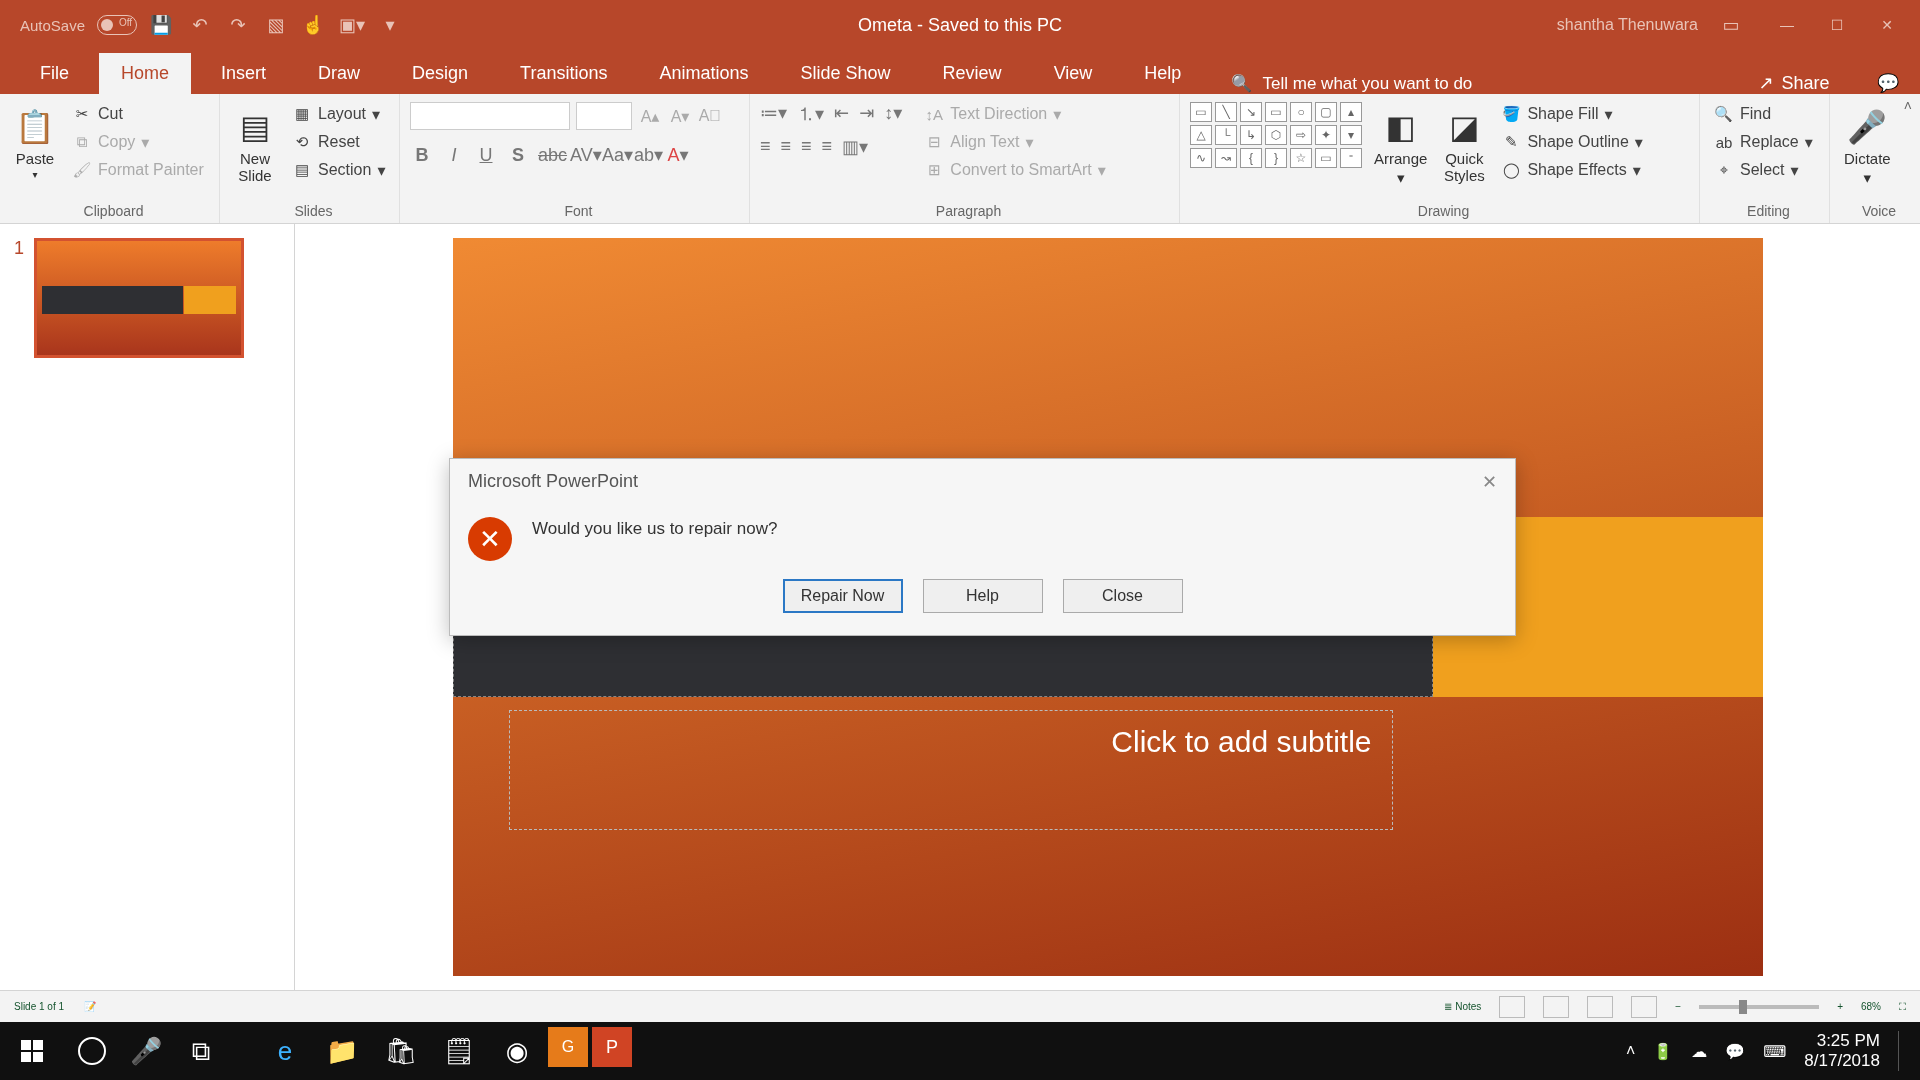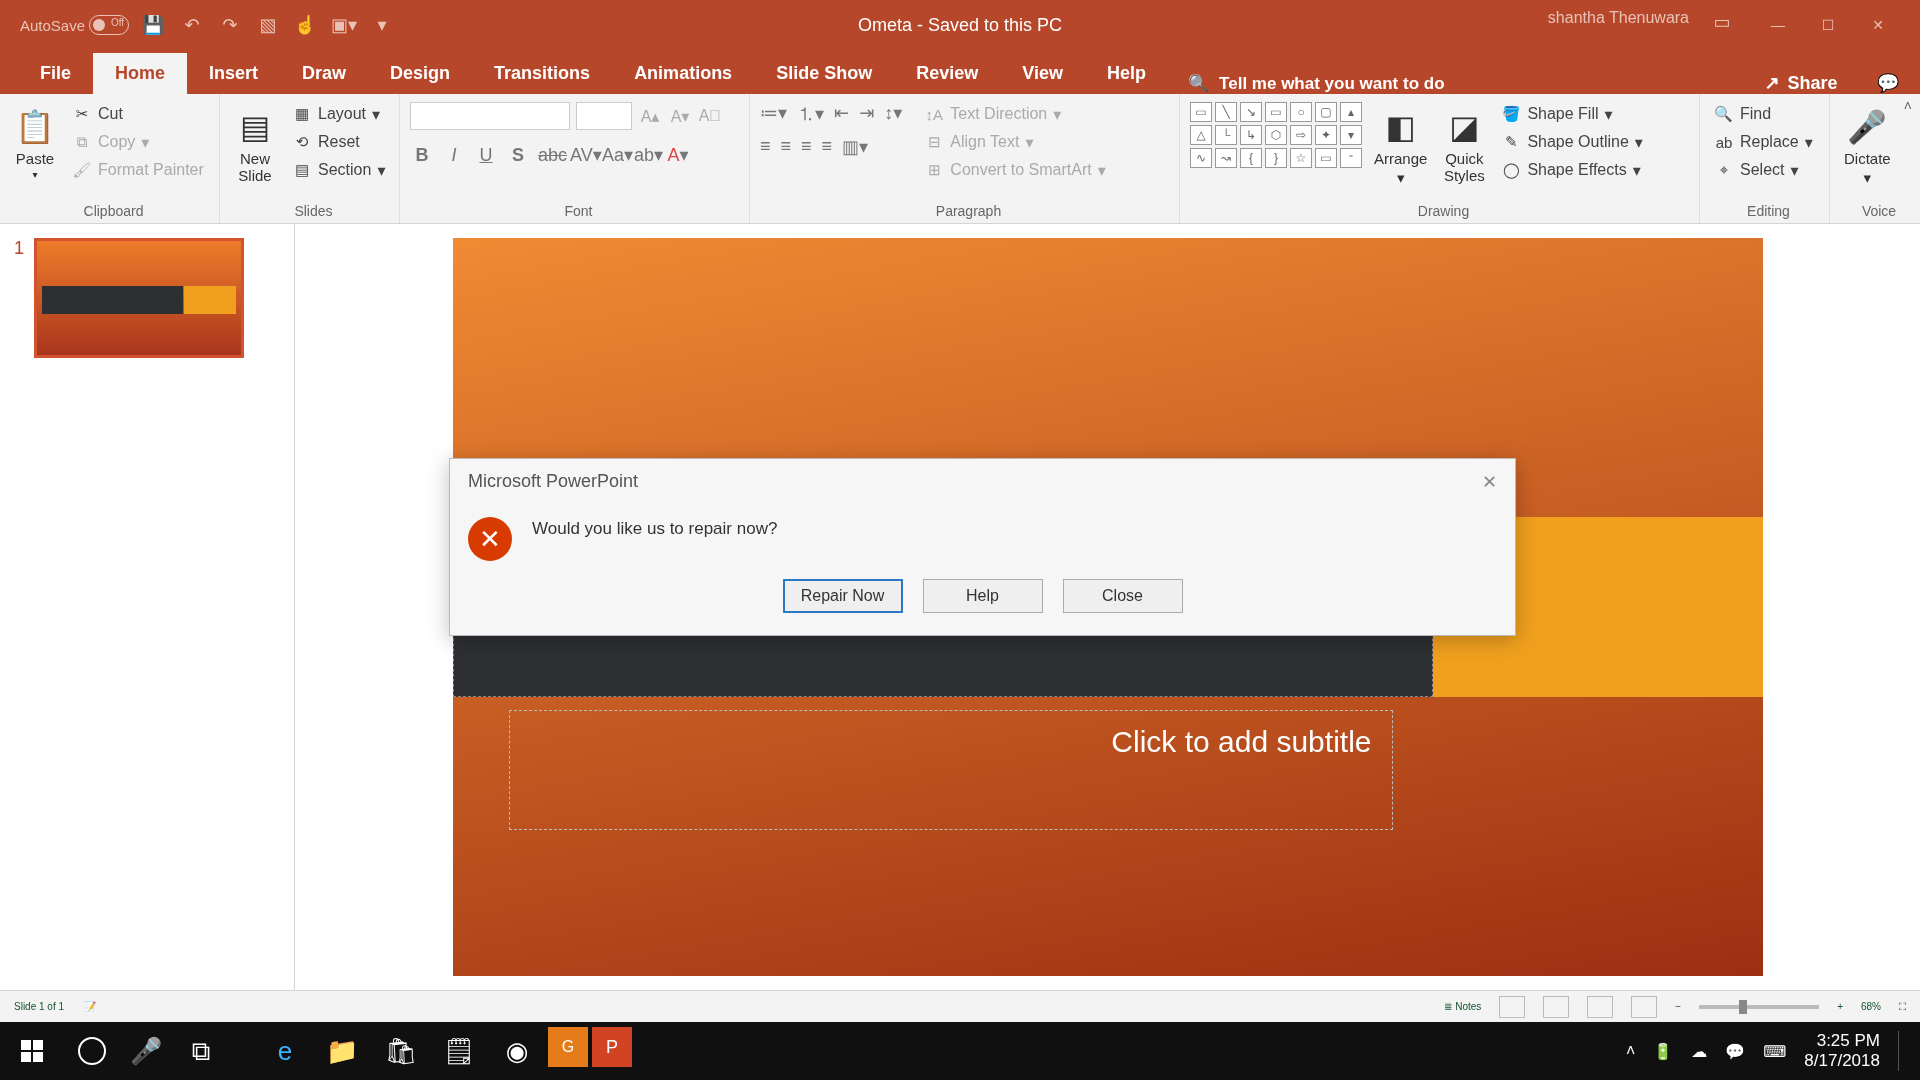--- a/index.html
+++ b/index.html
@@ -1,32 +1,32 @@
 <!DOCTYPE html>
 <html><head>
 <meta charset="utf-8">
 <style>
 * { margin: 0; padding: 0; box-sizing: border-box; font-family: "Segoe UI", sans-serif; -webkit-font-smoothing: antialiased; }
 body { width: 1920px; height: 1080px; overflow: hidden; background: #fff; position: relative; }
 
 
 .title-bar { height: 50px; background: #b7472a; display: flex; align-items: center; color: #fff; font-size: 16px; position: relative; }
 .qa-left { display: flex; align-items: center; gap: 12px; padding-left: 20px; }
-.autosave { display: flex; align-items: center; gap: 4px; font-size: 15px; color: #e9c3b7; }
+.autosave { display: flex; align-items: center; gap: 12px; font-size: 15px; color: #e9c3b7; }
 .autosave-toggle { width: 40px; height: 20px; border: 1px solid #e9c3b7; border-radius: 10px; position: relative; }
 .autosave-toggle::before { content: ""; position: absolute; width: 12px; height: 12px; background: #e9c3b7; border-radius: 50%; top: 3px; left: 3px; }
 .autosave-off { position: absolute; right: 4px; top: 1px; font-size: 10px; color: #e9c3b7; }
 .qa-btn { width: 26px; height: 26px; display: flex; align-items: center; justify-content: center; color: #e9c3b7; font-size: 18px; }
 .title-center { position: absolute; left: 50%; transform: translateX(-50%); font-size: 18px; color: #fff; }
-.title-right { margin-left: auto; display: flex; align-items: flex-start; gap: 20px; padding-right: 19px; color: #e9c3b7; }
+.title-right { margin-left: auto; display: flex; align-items: center; gap: 20px; padding-right: 10px; color: #e9c3b7; }
 .win-controls { display: flex; gap: 4px; }
 .win-ctrl { width: 46px; height: 32px; display: flex; align-items: center; justify-content: center; color: #e9c3b7; font-size: 14px; }
 
 
-.ribbon-tabs { height: 44px; background: #b7472a; display: flex; align-items: flex-end; padding-left: 18px; gap: 0; font-weight: bold; }
+.ribbon-tabs { height: 44px; background: #b7472a; display: flex; align-items: flex-end; padding-left: 18px; gap: 8px; }
 .ribbon-tab { padding: 10px 22px; color: #fff; font-size: 18px; cursor: pointer; }
 .ribbon-tab.active { background: #f3f3f3; color: #b7472a; }
 .tell-me { flex: 1; display: flex; align-items: center; color: #fff; padding-left: 20px; font-size: 17px; gap: 10px; }
 .share-box { display: flex; align-items: center; gap: 8px; color: #fff; padding: 0 20px; font-size: 18px; }
 
 
 .ribbon { height: 130px; background: #f3f3f3; border-bottom: 1px solid #d4d4d4; display: flex; position: relative; }
 .rgroup { border-right: 1px solid #e0e0e0; padding: 4px 10px; display: flex; flex-direction: column; position: relative; }
 .rgroup-label { position: absolute; bottom: 4px; left: 0; right: 0; text-align: center; font-size: 14px; color: #666; margin-left: 8px; }
 .rgroup-body { flex: 1; display: flex; align-items: flex-start; gap: 8px; padding-top: 4px; }

